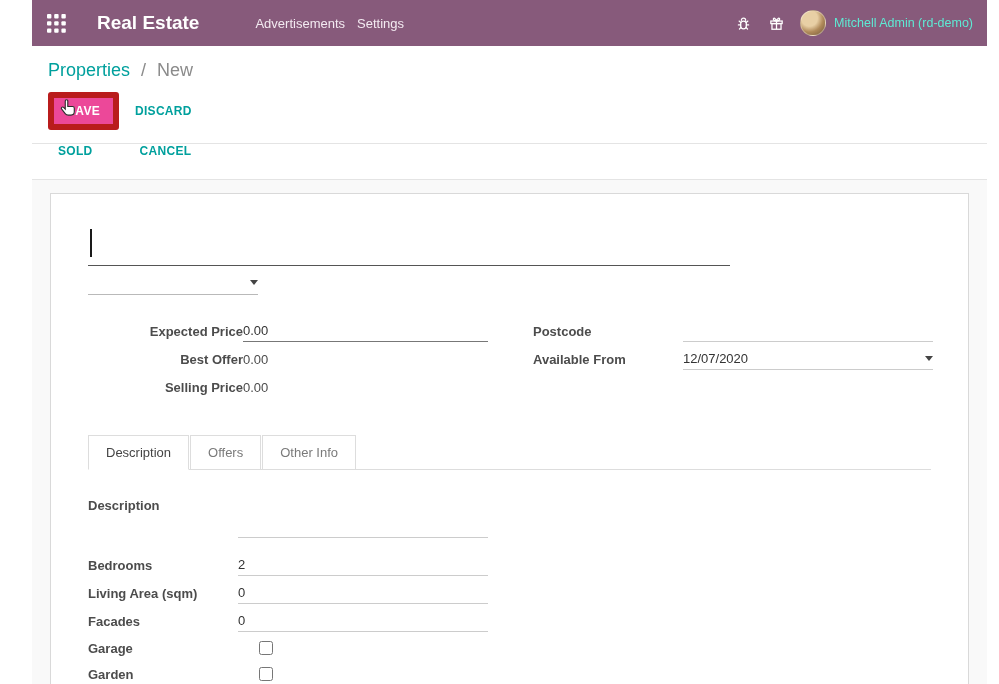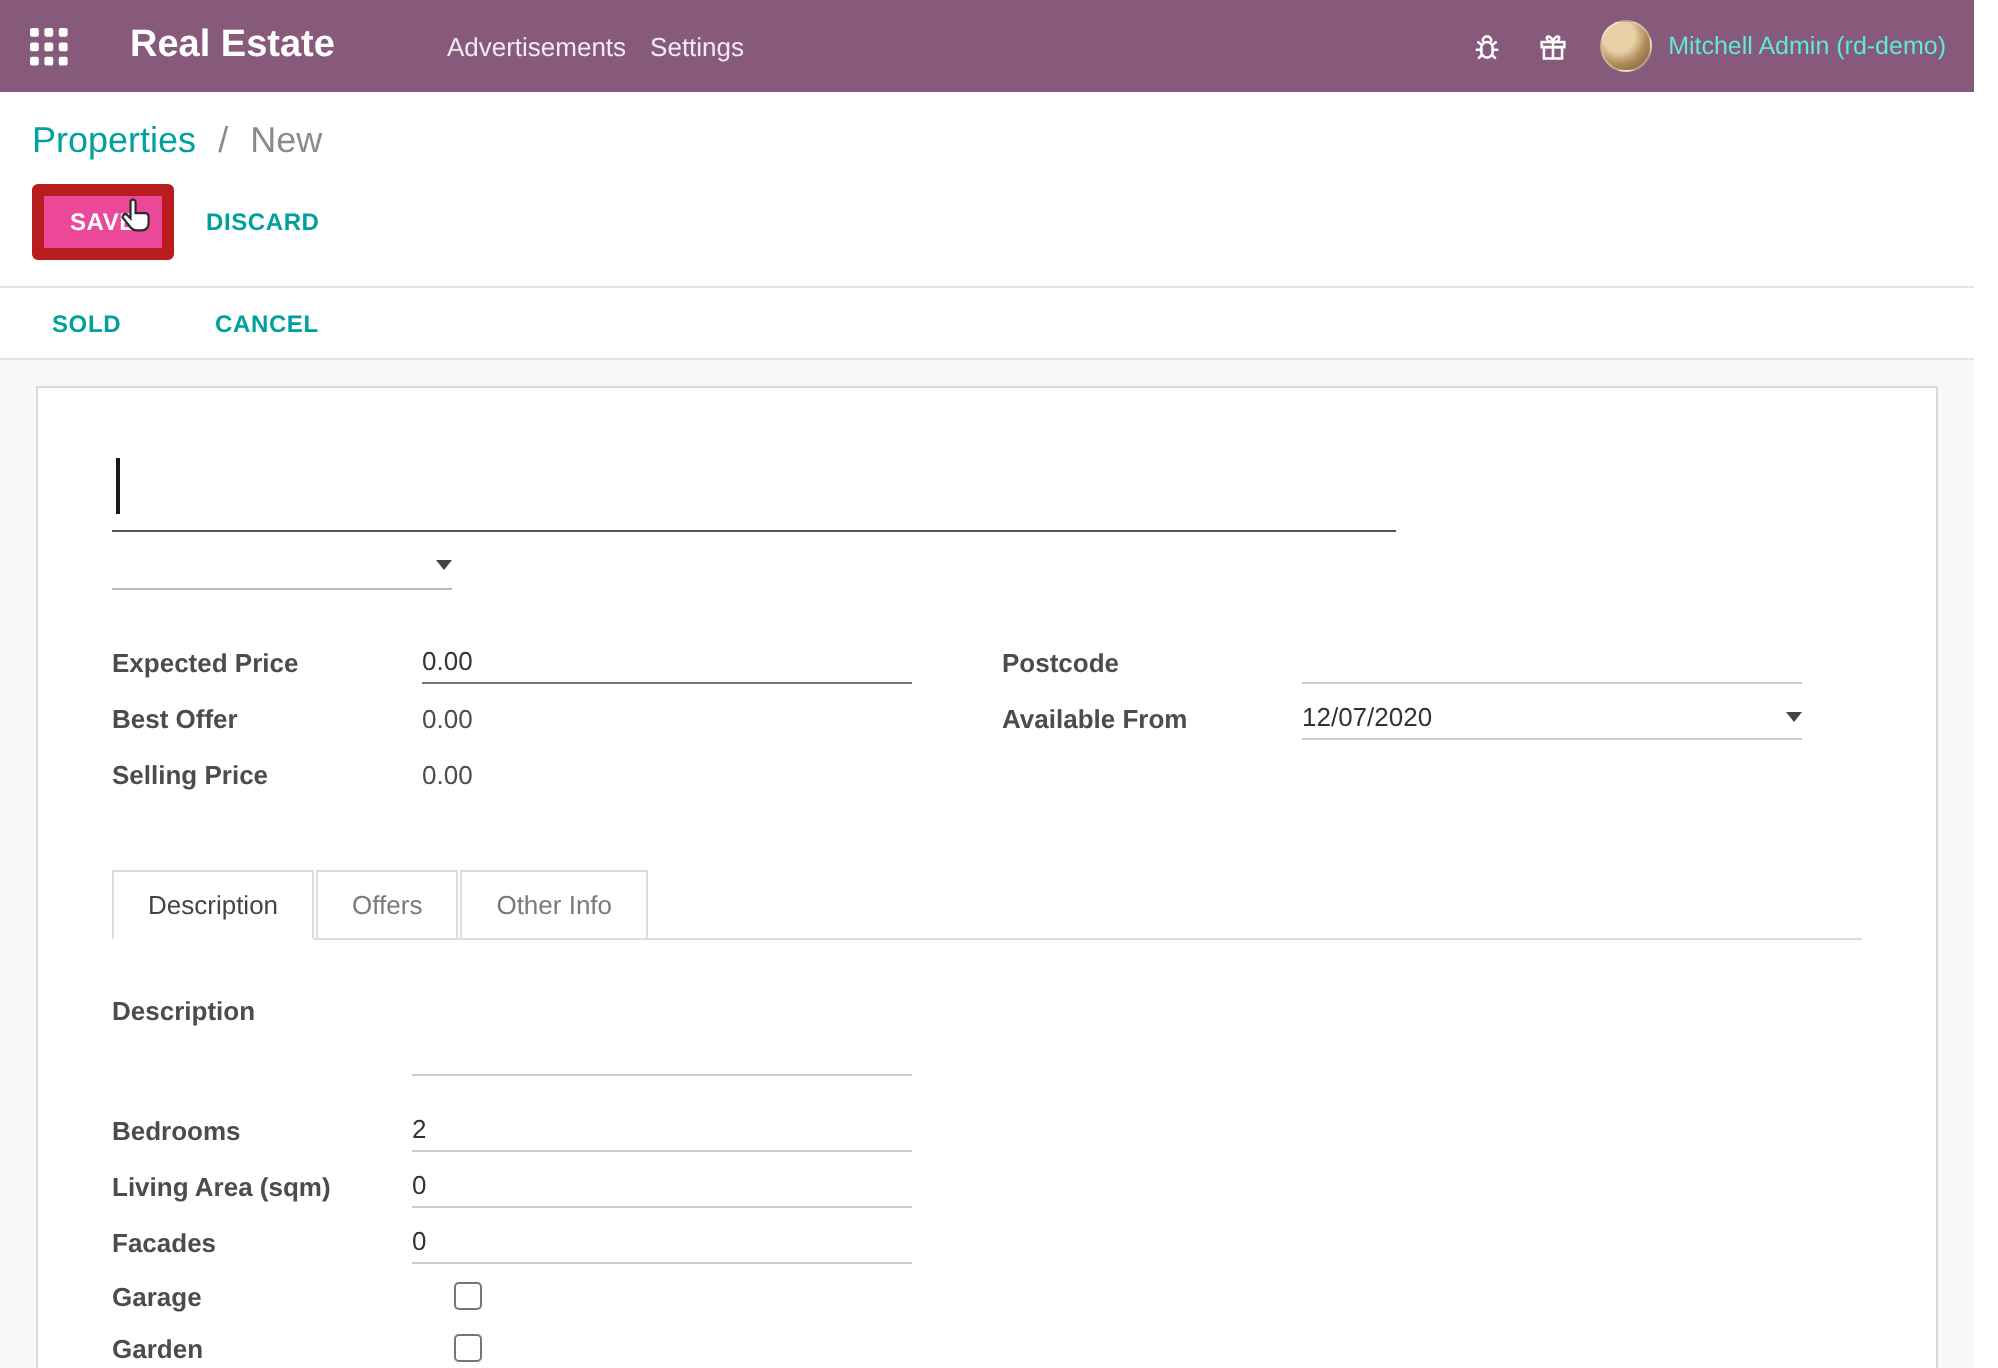--- a/index.html
+++ b/index.html
@@ -1,18 +1,18 @@
 <!DOCTYPE html>
 <html><head>
 <meta charset="utf-8">
 <style>
   * { box-sizing: border-box; margin: 0; padding: 0; }
   html,body { width: 999px; height: 684px; overflow: hidden; }
   body { font-family: "Liberation Sans", sans-serif; background: #fff; color: #4c4c4c; }
-  .page { position: relative; width: 987px; height: 684px; display: flex; flex-direction: column; overflow: hidden; }
+  .page { position: relative; width: 987px; height: 684px; display: flex; flex-direction: column; overflow: hidden; padding-left: 32px; }
 
   
   .navbar { height: 46px; background: #875A7B; display: flex; align-items: center; padding: 0 14px; flex-shrink: 0; }
   .apps-icon { width: 20px; height: 20px; cursor: pointer; display: flex; align-items: center; justify-content: center; }
   .brand { color: #fff; font-size: 19px; font-weight: bold; margin-left: 31px; cursor: pointer; }
   .nav-menu { display: flex; gap: 12px; margin-left: 56px; }
   .nav-menu span { color: #f3eaf1; font-size: 13px; cursor: pointer; }
   .nav-right { margin-left: auto; display: flex; align-items: center; gap: 15px; }
   .nav-ico { width: 18px; height: 18px; display: flex; align-items: center; justify-content: center; cursor: pointer; }
   .user-chip { display: flex; align-items: center; gap: 8px; cursor: pointer; }
@@ -25,40 +25,40 @@
   .bc-sep, .bc-current { color: #8b8b8b; }
   .bc-sep { margin: 0 6px; }
 
   .actions-bar { padding: 2px 16px 13px; display: flex; align-items: center; gap: 16px; }
   .btn-save { background: #ec4899; border: 6px solid #b91c1c; color: #fff; font-size: 12px; font-weight: bold; letter-spacing: .3px; padding: 6px 13px; border-radius: 3px; cursor: pointer; font-family: inherit; }
   .btn-discard { background: none; border: none; color: #00A09D; font-size: 12px; font-weight: bold; letter-spacing: .3px; cursor: pointer; font-family: inherit; }
 
   .cursor-overlay { position: absolute; left: 59px; top: 98px; z-index: 30; pointer-events: none; }
 
   
-  .statusbar { height: 37px; border-top: 1px solid #e4e4e4; border-bottom: 1px solid #e4e4e4; background: #fff; display: flex; align-items: center; padding: 0 16px; gap: 27px; flex-shrink: 0; }
+  .statusbar { height: 37px; border-top: 1px solid #e4e4e4; border-bottom: 1px solid #e4e4e4; background: #fff; display: flex; align-items: flex-start; padding: 0 16px; gap: 27px; flex-shrink: 0; }
   .status-btn { background: none; border: none; color: #00A09D; font-size: 12px; font-weight: bold; letter-spacing: .3px; cursor: pointer; font-family: inherit; padding: 0 10px; }
 
   
   .content { flex: 1; background: #f9f9f9; padding: 13px 18px 0; overflow: hidden; }
   .sheet { background: #fff; border: 1px solid #d9d9d9; min-height: 640px; padding: 28px 37px; }
 
   .title-wrap { width: 642px; height: 44px; border-bottom: 1px solid #555; position: relative; }
   .title-input { width: 100%; height: 100%; border: none; outline: none; font-size: 26px; font-family: inherit; color: #333; background: transparent; }
   .text-caret { position: absolute; left: 2px; top: 7px; width: 1.5px; height: 28px; background: #1a1a1a; animation: blink 1.1s steps(1) infinite; }
   @keyframes blink { 50% { opacity: 0; } }
 
   .tags-wrap { margin-top: 5px; width: 170px; height: 24px; border-bottom: 1px solid #b9b9b9; display: flex; align-items: center; }
   .tags-input { flex: 1; border: none; outline: none; background: transparent; font-size: 13px; font-family: inherit; min-width: 0; }
   .caret-down { width: 0; height: 0; border-left: 4px solid transparent; border-right: 4px solid transparent; border-top: 5px solid #444; margin-left: 4px; flex-shrink: 0; }
 
   .form-grid { margin-top: 22px; display: grid; grid-template-columns: 400px 403px; column-gap: 45px; }
   .field-row { display: flex; align-items: center; height: 28px; }
   .field-label { width: 150px; flex-shrink: 0; font-size: 13px; font-weight: bold; color: #4c4c4c; }
-  .col-right .field-label { width: 155px; }
+  .col-right .field-label { width: 155px; text-align: right; }
   .uline { display: flex; align-items: center; width: 250px; border-bottom: 1px solid #ccc; height: 22px; }
   .uline input { flex: 1; border: none; outline: none; background: transparent; font-size: 13px; font-family: inherit; color: #333; min-width: 0; }
   .uline.focused { border-bottom-color: #777; width: 248px; }
   .plain-value { font-size: 13px; color: #4c4c4c; }
 
   
   .tabs { margin-top: 34px; display: flex; border-bottom: 1px solid #ddd; }
   .tab { padding: 9px 17px; font-size: 13px; color: #7a7a7a; background: #fff; border: 1px solid #ddd; border-bottom: none; margin-bottom: 0; cursor: pointer; margin-right: 1px; position: relative; }
   .tab.active { color: #444; margin-bottom: -1px; border-bottom: 1px solid #fff; }
 

